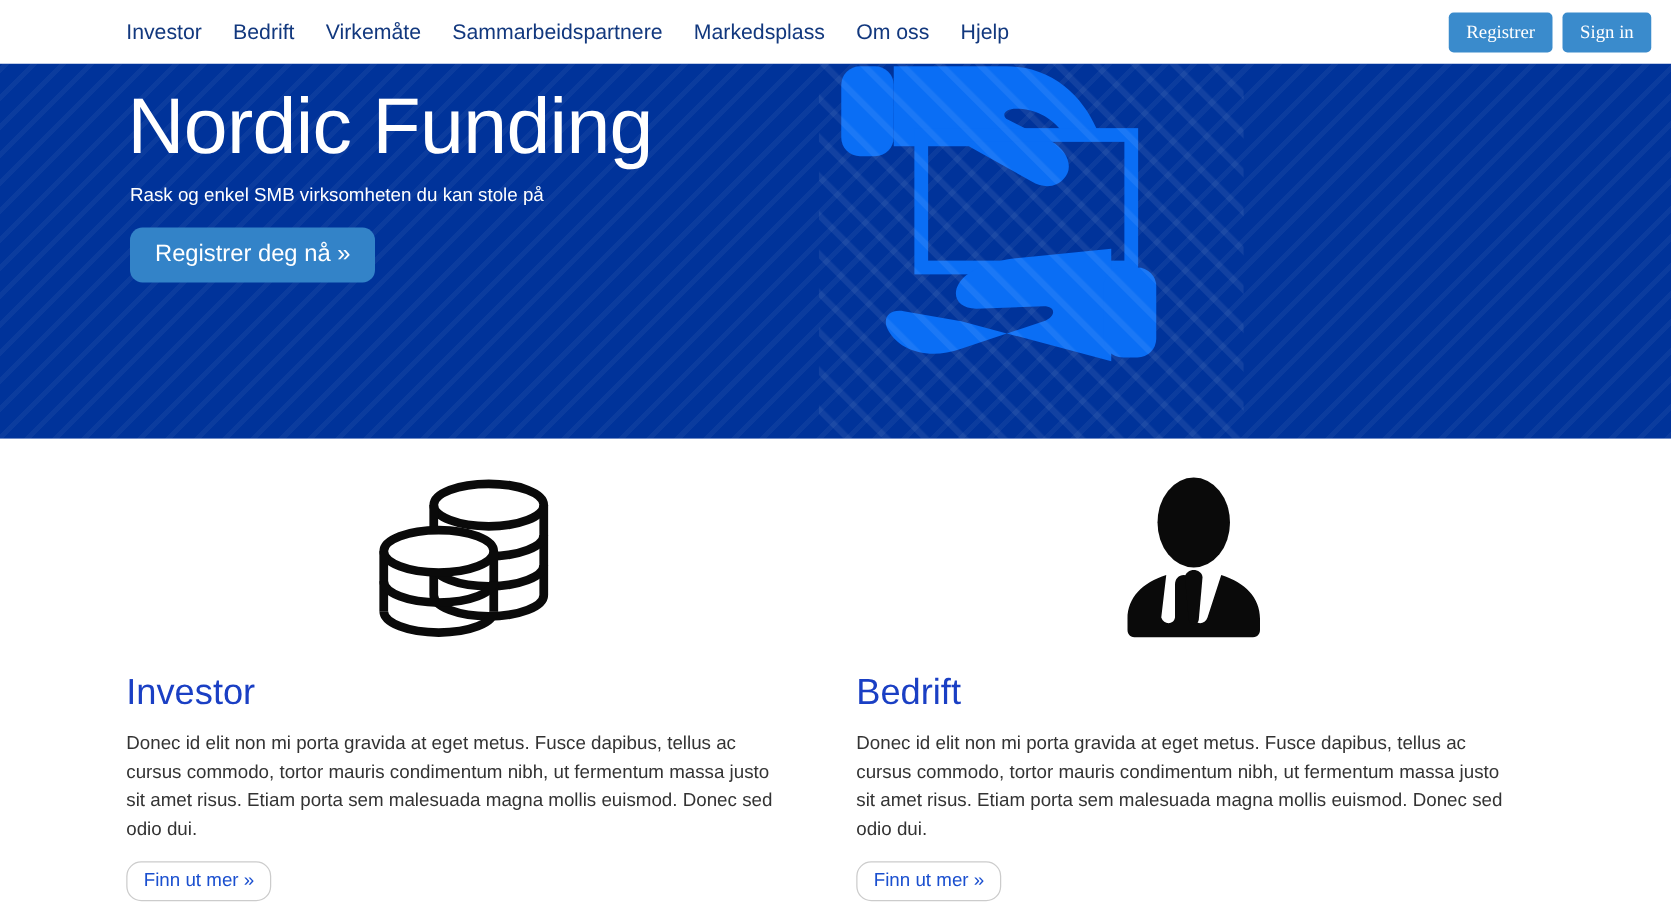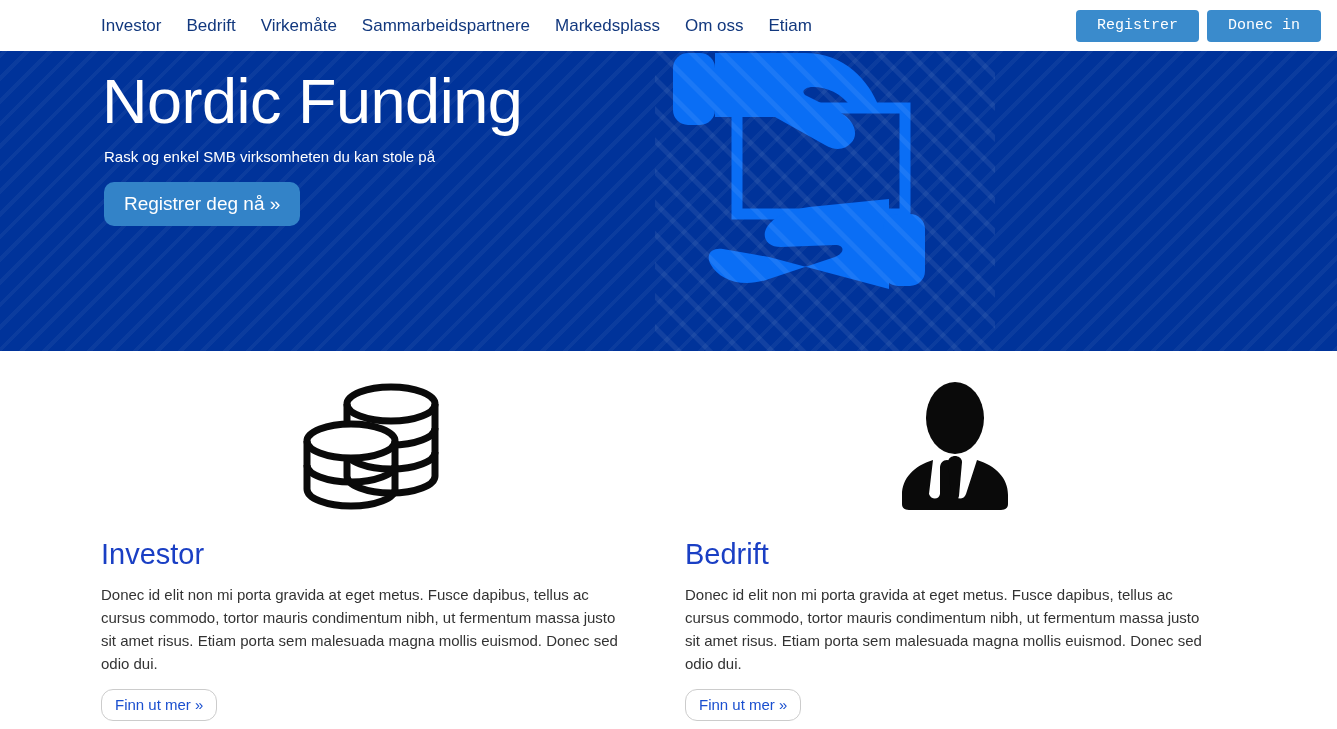--- a/index.html
+++ b/index.html
@@ -45,24 +45,24 @@
     right: 16px;
     top: 10px;
     display: flex;
     gap: 8px;
   }
   .nav-btn {
     background: #3a8bcc;
     color: #ffffff;
     border: none;
     border-radius: 4px;
-    font-family: Liberation Mono, monospace;
+    font-family: Liberation Serif, serif;
     font-size: 15px;
     line-height: 18px;
-    padding: 7px 21px;
+    padding: 7px 14px;
     cursor: pointer;
     white-space: nowrap;
   }
 
   
   .hero {
     position: absolute;
     left: 0; top: 51px;
     width: 1337px;
     height: 300px;
@@ -185,25 +185,25 @@
 <body>
 
 <div class="navbar">
   <nav class="nav-links">
     <a class="nav-link">Investor</a>
     <a class="nav-link">Bedrift</a>
     <a class="nav-link">Virkemåte</a>
     <a class="nav-link">Sammarbeidspartnere</a>
     <a class="nav-link">Markedsplass</a>
     <a class="nav-link">Om oss</a>
-    <a class="nav-link">Etiam</a>
+    <a class="nav-link">Hjelp</a>
   </nav>
   <div class="nav-actions">
     <button class="nav-btn">Registrer</button>
-    <button class="nav-btn">Donec in</button>
+    <button class="nav-btn">Sign in</button>
   </div>
 </div>
 
 <section class="hero">
   <div class="hero-stripes"></div>
   <div class="hero-inner">
     <h1 class="hero-title">Nordic Funding</h1>
     <p class="hero-subtitle">Rask og enkel SMB virksomheten du kan stole på</p>
     <button class="hero-cta">Registrer deg nå »</button>
 

